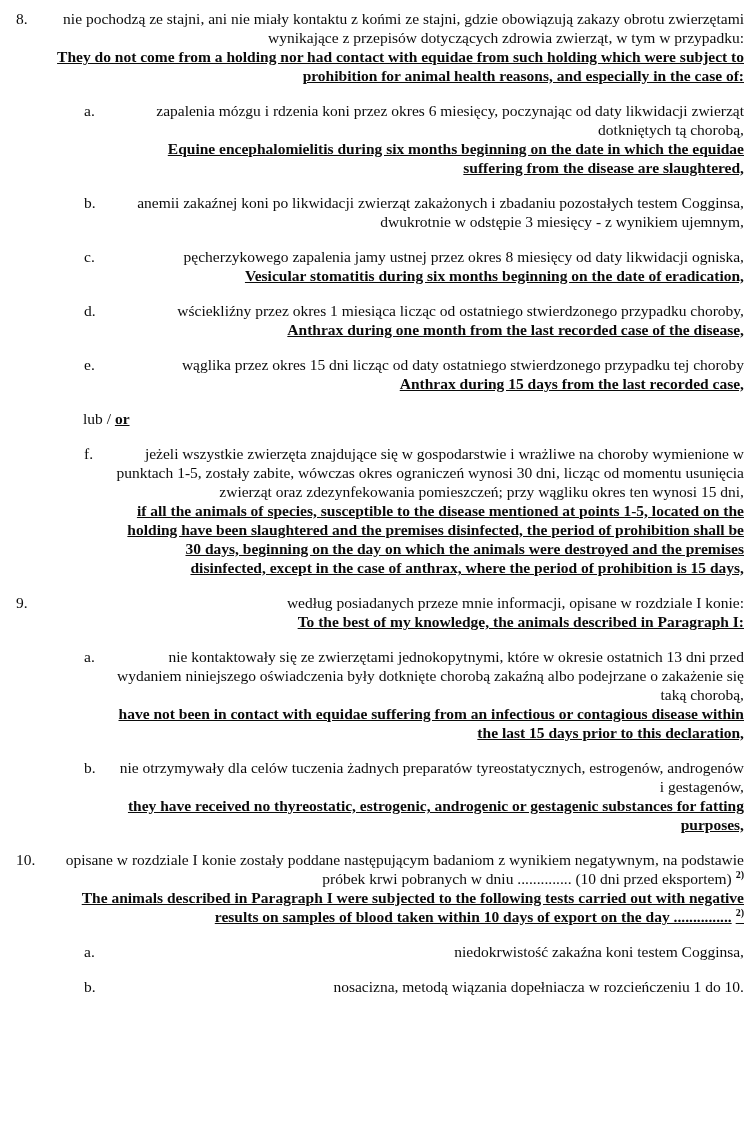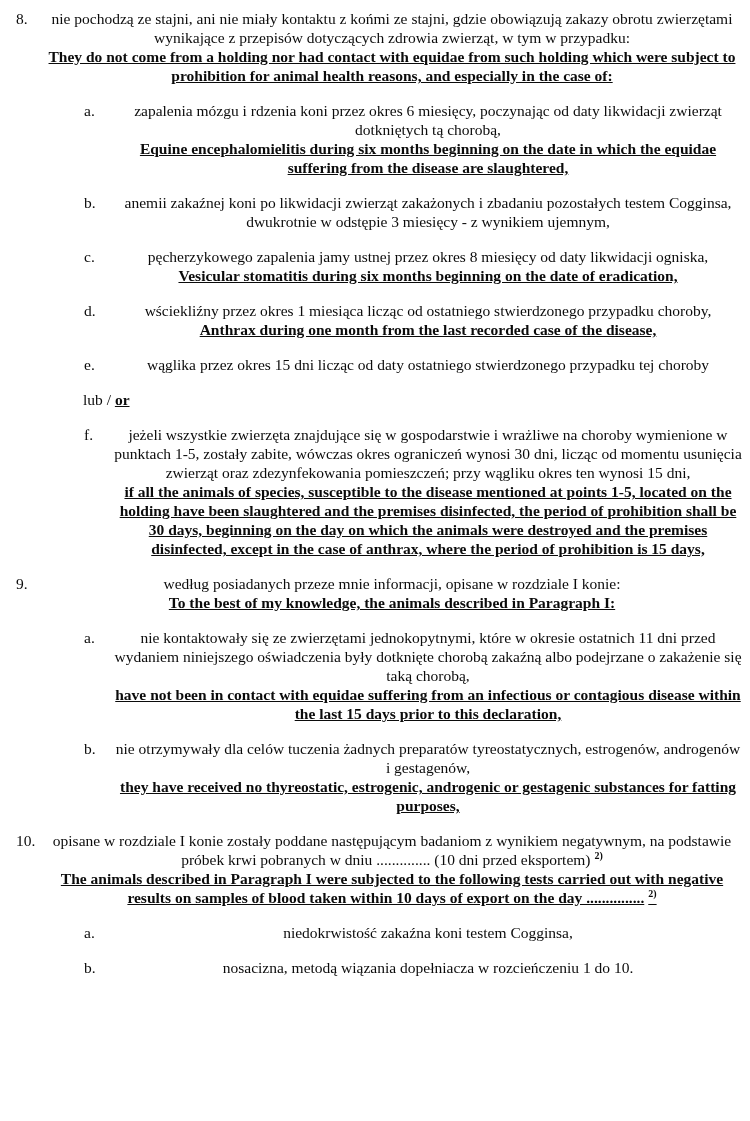--- a/index.html
+++ b/index.html
@@ -45,21 +45,21 @@
     left: 84px;
     top: 0;
     width: 26px;
   }
   .connector {
     padding-left: 83px;
     margin-top: 16px;
   }
   p.pl, p.en {
     margin: 0;
-    text-align: center;
+    text-align: right;
   }
   p.en, .bold {
     font-weight: bold;
     text-decoration: underline;
   }
   sup.note-ref {
     font-size: 10px;
     font-weight: bold;
     margin-left: 4px;
     line-height: 0;
@@ -96,20 +96,21 @@
 
     <div class="sub">
       <span class="letter">d.</span>
       <p class="pl">wściekliźny przez okres 1 miesiąca licząc od ostatniego stwierdzonego przypadku choroby,</p>
       <p class="en">Anthrax during one month from the last recorded case of the disease,</p>
     </div>
 
     <div class="sub">
       <span class="letter">e.</span>
       <p class="pl">wąglika przez okres 15 dni licząc od daty ostatniego stwierdzonego przypadku tej choroby</p>
+      <p class="en">Anthrax during 15 days from the last recorded case,</p>
     </div>
 
     <div class="connector">
       <span class="pl-part">lub /</span>
       <span class="bold">or</span>
     </div>
 
     <div class="sub">
       <span class="letter">f.</span>
       <p class="pl">jeżeli wszystkie zwierzęta znajdujące się w gospodarstwie i wrażliwe na choroby wymienione w punktach 1-5, zostały zabite, wówczas okres ograniczeń wynosi 30 dni, licząc od momentu usunięcia zwierząt oraz zdezynfekowania pomieszczeń; przy wągliku okres ten wynosi 15 dni,</p>
@@ -119,21 +120,21 @@
 
   <section class="item">
     <div class="main-row">
       <span class="num">9.</span>
       <p class="pl">według posiadanych przeze mnie informacji, opisane w rozdziale I konie:</p>
       <p class="en">To the best of my knowledge, the animals described in Paragraph I:</p>
     </div>
 
     <div class="sub">
       <span class="letter">a.</span>
-      <p class="pl">nie kontaktowały się ze zwierzętami jednokopytnymi, które w okresie ostatnich 11 dni przed wydaniem niniejszego oświadczenia były dotknięte chorobą zakaźną albo podejrzane o zakażenie się taką chorobą,</p>
+      <p class="pl">nie kontaktowały się ze zwierzętami jednokopytnymi, które w okresie ostatnich 13 dni przed wydaniem niniejszego oświadczenia były dotknięte chorobą zakaźną albo podejrzane o zakażenie się taką chorobą,</p>
       <p class="en">have not been in contact with equidae suffering from an infectious or contagious disease within the last 15 days prior to this declaration,</p>
     </div>
 
     <div class="sub">
       <span class="letter">b.</span>
       <p class="pl">nie otrzymywały dla celów tuczenia żadnych preparatów tyreostatycznych, estrogenów, androgenów i gestagenów,</p>
       <p class="en">they have received no thyreostatic, estrogenic, androgenic or gestagenic substances for fatting purposes,</p>
     </div>
   </section>
 

